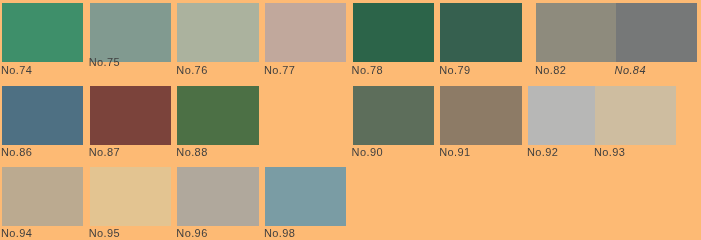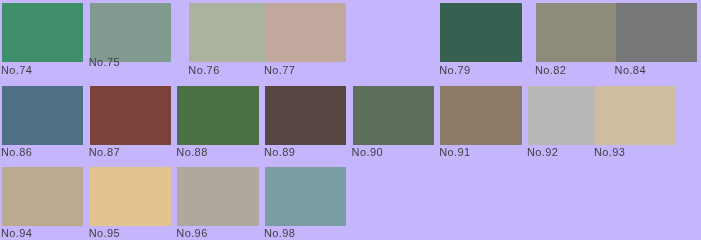--- a/index.html
+++ b/index.html
@@ -49,67 +49,67 @@
     font-size: 11px;
     line-height: 13px;
     letter-spacing: 0.4px;
     color: #3f3f3f;
     white-space: nowrap;
   }
 </style>
 </head>
 <body style="width: 701px; height: 240px;">
 
-<div id="palette" style="width: 701px; height: 240px; background-color: #c4b5fd;">
+<div id="palette" style="width: 701px; height: 240px; background-color: #fdba74;">
   <div class="swatch-row" style="top: 3px;">
     <div class="swatch-cell" style="left: 2px; width: 81.4px;">
       <div class="swatch-chip" title="#3e8f6a" style="width: 81.4px; height: 59px; background-color: rgb(62, 143, 106);"></div>
       <div class="swatch-label" style="top: 60.5px; color: rgb(63, 63, 63);">No.74</div>
     </div>
     <div class="swatch-cell" style="left: 89.65px; width: 81.4px;">
       <div class="swatch-chip" title="#819a90" style="width: 81.4px; height: 59px; background-color: rgb(129, 154, 144);"></div>
       <div class="swatch-label" style="top: 53px; color: rgb(63, 63, 63); text-align: center;">No.75</div>
     </div>
-    <div class="swatch-cell" style="left: 177.3px; width: 63px; margin-left: 12px;">
+    <div class="swatch-cell" style="left: 177.3px; width: 63px;">
       <div class="swatch-chip" title="#abb29e" style="width: 81.4px; height: 59px; background-color: rgb(171, 178, 158);"></div>
       <div class="swatch-label" style="top: 60.5px; color: rgb(63, 63, 63);">No.76</div>
     </div>
     <div class="swatch-cell" style="left: 264.95px; width: 81.4px;">
       <div class="swatch-chip" title="#c1a89c" style="width: 81.4px; height: 59px; background-color: rgb(193, 168, 156);"></div>
       <div class="swatch-label" style="top: 60.5px; color: rgb(63, 63, 63);">No.77</div>
+    </div>
+    <div class="swatch-cell" style="left: 352.6px; width: 81.4px;">
+      <div class="swatch-chip" title="#2c6449" style="width: 81.4px; height: 59px; background-color: rgb(44, 100, 73);"></div>
+      <div class="swatch-label" style="top: 60.5px; color: rgb(63, 63, 63);">No.78</div>
     </div>
     <div class="swatch-cell" style="left: 440.25px; width: 81.4px;">
       <div class="swatch-chip" title="#36604f" style="width: 81.4px; height: 59px; background-color: rgb(54, 96, 79);"></div>
       <div class="swatch-label" style="top: 60.5px; color: rgb(63, 63, 63);">No.79</div>
     </div>
     <div class="swatch-cell" style="left: 536px; width: 63px;">
       <div class="swatch-chip" title="#8e8b7d" style="width: 81.4px; height: 59px; background-color: rgb(142, 139, 125);"></div>
       <div class="swatch-label" style="top: 60.5px; color: rgb(63, 63, 63);">No.82</div>
     </div>
     <div class="swatch-cell" style="left: 615.55px; width: 81.4px;">
       <div class="swatch-chip" title="#767878" style="width: 81.4px; height: 59px; background-color: rgb(118, 120, 120);"></div>
-      <div class="swatch-label" style="top: 60.5px; color: rgb(63, 63, 63);">No.84</div>
+      <div class="swatch-label" style="top: 60.5px; color: rgb(63, 63, 63); font-style: italic;">No.84</div>
     </div>
   </div>
   <div class="swatch-row" style="top: 85.8px;">
     <div class="swatch-cell" style="left: 2px; width: 81.4px; padding-left: 16px;">
       <div class="swatch-chip" title="#4e7083" style="width: 81.4px; height: 59px; background-color: rgb(78, 112, 131);"></div>
       <div class="swatch-label" style="top: 60.5px; color: rgb(63, 63, 63);">No.86</div>
     </div>
     <div class="swatch-cell" style="left: 89.65px; width: 81.4px; padding-left: 44px;">
       <div class="swatch-chip" title="#7b433b" style="width: 81.4px; height: 59px; background-color: rgb(123, 67, 59);"></div>
       <div class="swatch-label" style="top: 60.5px; color: rgb(63, 63, 63);">No.87</div>
     </div>
     <div class="swatch-cell" style="left: 177.3px; width: 81.4px;">
       <div class="swatch-chip" title="#4c7045" style="width: 81.4px; height: 59px; background-color: rgb(76, 112, 69);"></div>
       <div class="swatch-label" style="top: 60.5px; color: rgb(63, 63, 63);">No.88</div>
-    </div>
-    <div class="swatch-cell" style="left: 264.95px; width: 81.4px;">
-      <div class="swatch-chip" title="#564641" style="width: 81.4px; height: 59px; background-color: rgb(86, 70, 65);"></div>
-      <div class="swatch-label" style="top: 60.5px; color: rgb(63, 63, 63);">No.89</div>
     </div>
     <div class="swatch-cell" style="left: 352.6px; width: 60px;">
       <div class="swatch-chip" title="#5d6e5b" style="width: 81.4px; height: 59px; background-color: rgb(93, 110, 91);"></div>
       <div class="swatch-label" style="top: 60.5px; color: rgb(63, 63, 63);">No.90</div>
     </div>
     <div class="swatch-cell" style="left: 440.25px; width: 81.4px;">
       <div class="swatch-chip" title="#8d7b66" style="width: 81.4px; height: 59px; background-color: rgb(141, 123, 102);"></div>
       <div class="swatch-label" style="top: 60.5px; color: rgb(63, 63, 63);">No.91</div>
     </div>
     <div class="swatch-cell" style="left: 527.9px; width: 81.4px;">

